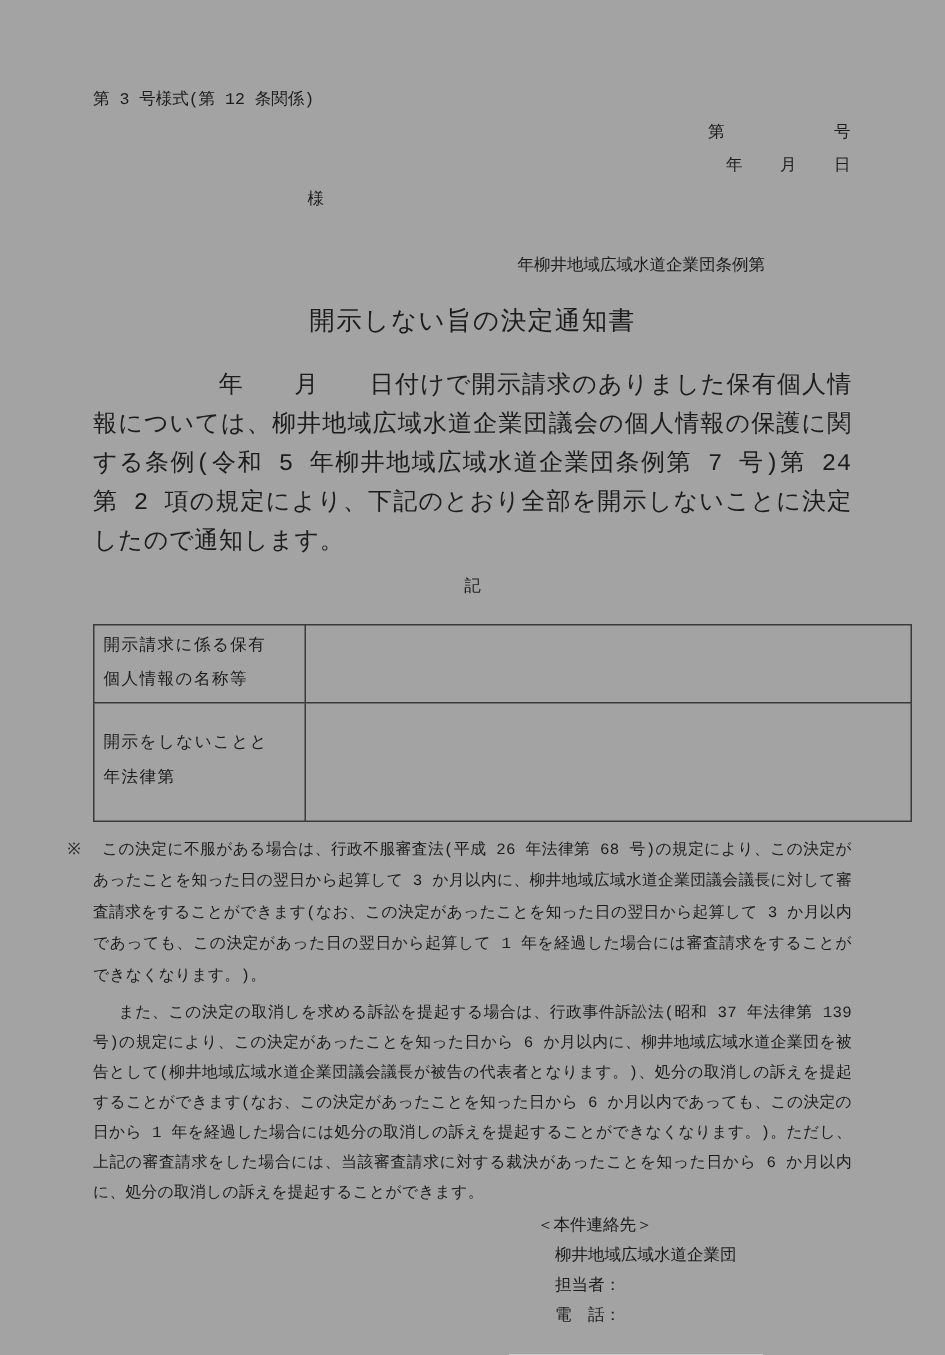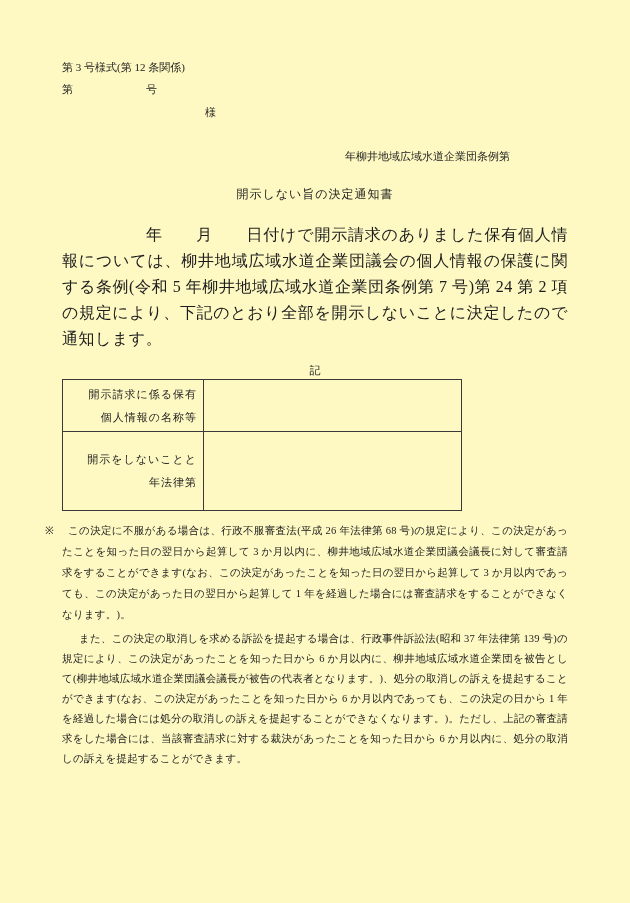--- a/index.html
+++ b/index.html
@@ -1,47 +1,46 @@
 <!DOCTYPE html>
 <html><head>
 <meta charset="utf-8">
 <style>
   html,body{margin:0;padding:0;background:#e8e8e8;}
   .page{
     position:relative;
     width:630px;height:903px;
     margin:0 auto;
-    background:#fef9c3;
+    background:#a3a3a3;
     color:#1c1c1c;
-    font-family:Liberation Serif, serif;
+    font-family:Liberation Mono, monospace;
     font-size:11px;
     box-sizing:border-box;
     padding:60px 62px 0 62px;
     overflow:hidden;
   }
   .line{line-height:15px;}
   .form-number{font-size:11px;}
-  .doc-number{margin-top:7px;letter-spacing:1px;}
+  .doc-number{margin-top:7px;text-align:right;letter-spacing:1px;}
   .date-line{margin-top:7px;text-align:right;letter-spacing:1px;}
   .addressee{margin-top:8px;padding-left:143px;}
   .sender{margin-top:29px;padding-left:283px;}
-  .doc-title{margin-top:22px;text-align:center;font-size:12px;line-height:16px;letter-spacing:1px;}
+  .doc-title{margin-top:22px;text-align:center;font-size:17px;line-height:16px;letter-spacing:1px;}
   .body-par{
     margin-top:20px;
     font-size:16px;line-height:26px;
     text-align:justify;
     letter-spacing:0.5px;
   }
   .record{margin-top:11px;text-align:center;line-height:15px;}
   table.disclosure{
-    margin-top:1px;
-    width:400px;
+    margin-top:16px;
+    width:546px;
     border-collapse:collapse;
     table-layout:fixed;
-    text-align:right;
   }
   table.disclosure td{
     border:1px solid #3a3a3a;
     font-size:11px;
     line-height:23px;
     padding:2px 6px;
     white-space:pre-line;
     letter-spacing:1px;
   }
   td.lbl{width:128px;}
@@ -68,20 +67,21 @@
 </style>
 </head>
 <body>
 
 <div class="page">
 
   <div class="line form-number">第 3 号様式(第 12 条関係)</div>
 
   <div class="line doc-number">第　　　　　　号</div>
 
+  <div class="line date-line">年　　月　　日</div>
 
   <div class="line addressee"><span>様</span></div>
 
   <div class="line sender">年柳井地域広域水道企業団条例第</div>
 
   <div class="doc-title">開示しない旨の決定通知書</div>
 
   <div class="body-par">　　　　　年　　月　　日付けで開示請求のありました保有個人情報については、柳井地域広域水道企業団議会の個人情報の保護に関する条例(令和 5 年柳井地域広域水道企業団条例第 7 号)第 24 第 2 項の規定により、下記のとおり全部を開示しないことに決定したので通知します。</div>
 
   <div class="record">記</div>
@@ -99,14 +99,20 @@
         <td class="val"></td>
       </tr>
     </tbody>
   </table>
 
   <div class="notes">
     <p class="note note1"><span class="note-marker">※</span><span>この決定に不服がある場合は、行政不服審査法(平成 26 年法律第 68 号)の規定により、この決定があったことを知った日の翌日から起算して 3 か月以内に、柳井地域広域水道企業団議会議長に対して審査請求をすることができます(なお、この決定があったことを知った日の翌日から起算して 3 か月以内であっても、この決定があった日の翌日から起算して 1 年を経過した場合には審査請求をすることができなくなります。)。</span></p>
     <p class="note note2">また、この決定の取消しを求める訴訟を提起する場合は、行政事件訴訟法(昭和 37 年法律第 139 号)の規定により、この決定があったことを知った日から 6 か月以内に、柳井地域広域水道企業団を被告として(柳井地域広域水道企業団議会議長が被告の代表者となります。)、処分の取消しの訴えを提起することができます(なお、この決定があったことを知った日から 6 か月以内であっても、この決定の日から 1 年を経過した場合には処分の取消しの訴えを提起することができなくなります。)。ただし、上記の審査請求をした場合には、当該審査請求に対する裁決があったことを知った日から 6 か月以内に、処分の取消しの訴えを提起することができます。</p>
   </div>
 
+  <div class="contact">
+    <div class="heading">＜本件連絡先＞</div>
+    <div class="cline">柳井地域広域水道企業団</div>
+    <div class="cline">担当者：</div>
+    <div class="cline">電　話：</div>
+  </div>
 
 </div>
 
 </body></html>

